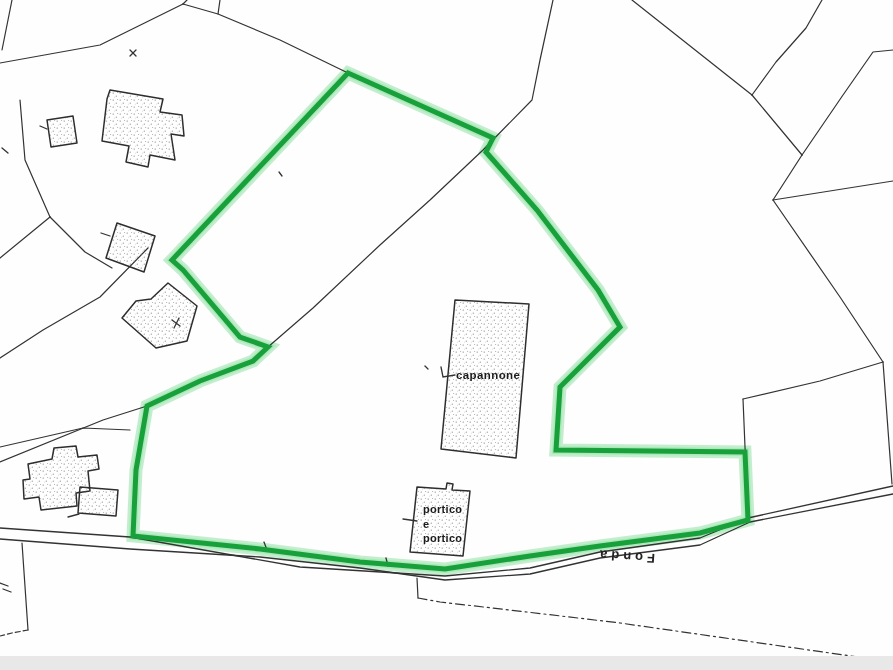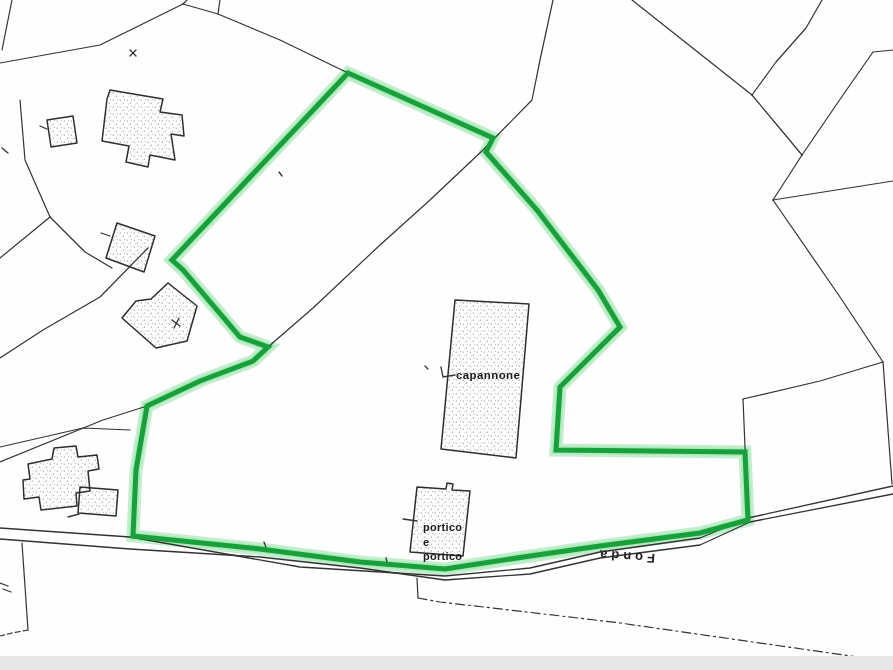--- a/index.html
+++ b/index.html
@@ -6,21 +6,21 @@
   #stage{
     position:relative;width:893px;height:656px;background:#fefefe;
     overflow:hidden;font-family:"Liberation Sans",sans-serif;
   }
   #mapsvg{position:absolute;left:0;top:0;}
   .map-label{
     position:absolute;color:#1b1b1b;font-weight:bold;
     font-family:"Liberation Sans",sans-serif;white-space:nowrap;
   }
   #lbl-capannone{left:456px;top:369px;font-size:11.5px;letter-spacing:.4px;}
-  #lbl-portico{left:423px;top:520px;font-size:11px;line-height:14.5px;letter-spacing:.3px;}
+  #lbl-portico{left:423px;top:502px;font-size:11px;line-height:14.5px;letter-spacing:.3px;}
   #lbl-fonda{
     left:596px;top:549px;font-size:13px;font-weight:600;letter-spacing:4px;
     color:#222;transform:rotate(184deg);transform-origin:center;
   }
 </style>
 </head>
 <body>
 
 <div id="stage">
   <svg id="mapsvg" width="893" height="670" viewBox="0 0 893 670" xmlns="http://www.w3.org/2000/svg">

